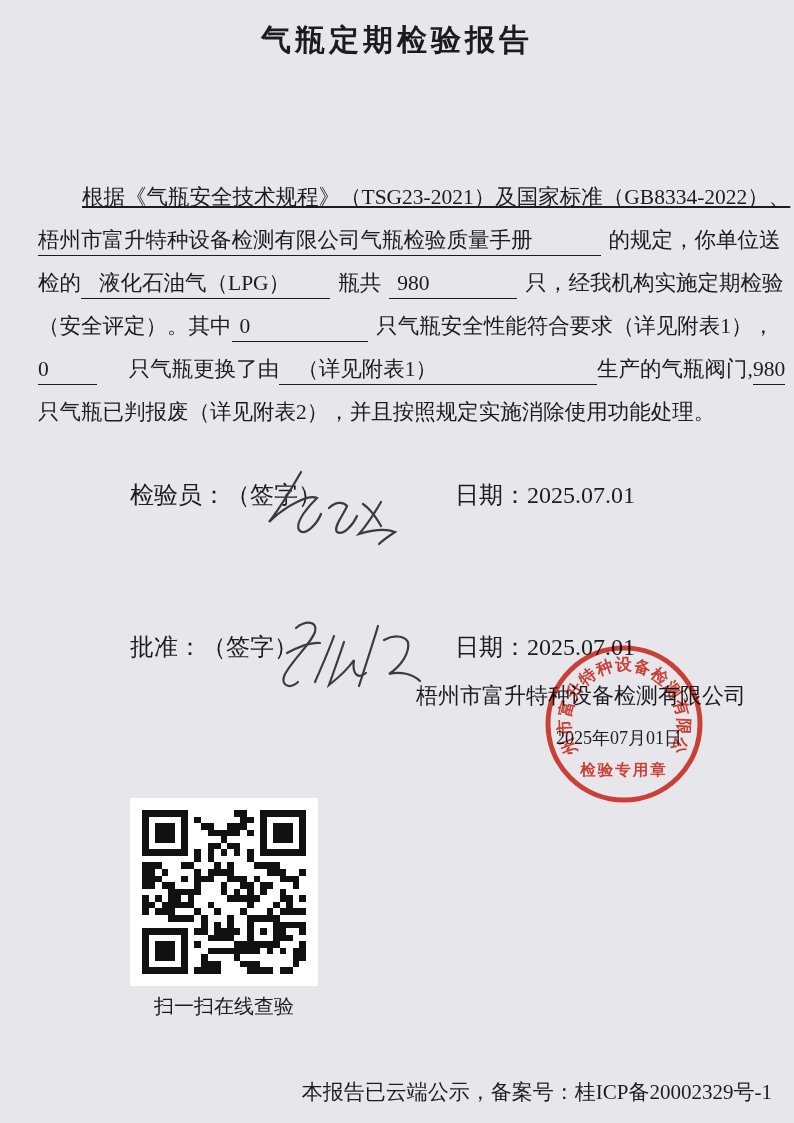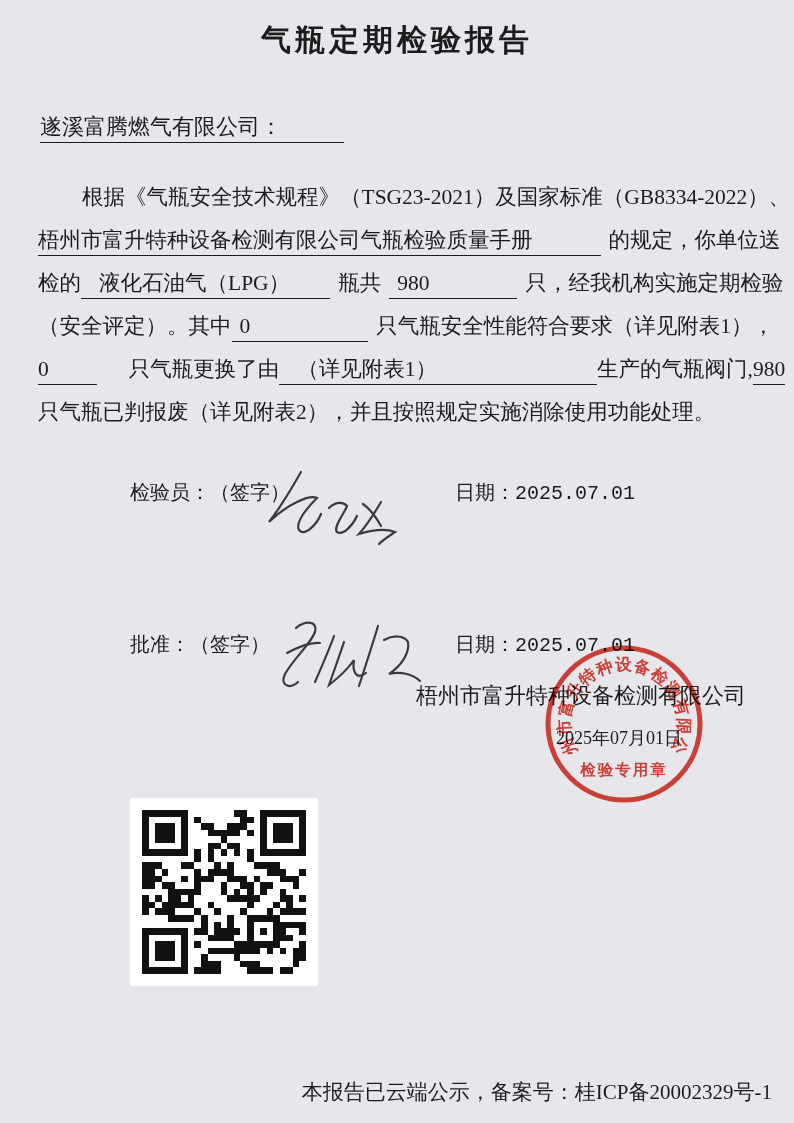--- a/index.html
+++ b/index.html
@@ -12,26 +12,26 @@
   .title {
     position:absolute; top:20px; left:0; width:100%;
     text-align:center; font-size:30px; font-weight:700; letter-spacing:4px;
   }
   .report-no { position:absolute; top:64px; right:46px; font-size:20px; }
   .addressee { position:absolute; top:112px; left:40px; font-size:22px; }
   .u { border-bottom:1.6px solid #1c1c1e; padding-bottom:3px; }
   .addressee .u { padding-right:62px; }
   .body-text { position:absolute; top:176px; left:38px; width:722px; font-size:21.5px; }
   .body-text .line { line-height:43px; white-space:nowrap; }
-  .indent { padding-left:44px; }
+  .indent { padding-left:44px;text-decoration:underline; }
   .g8{margin-left:8px;} .g12{margin-left:8px;} .g14{margin-left:32px;}
   .pl6{padding-left:18px;} .pl8{padding-left:8px;}
   .pr40{padding-right:40px;} .pr48{padding-right:48px;} .pr68{padding-right:68px;}
   .pr88{padding-right:88px;} .pr118{padding-right:118px;} .pr160{padding-right:160px;margin-top:44px;}
-  .sig-label { position:absolute; font-size:20px;font-family:Liberation Mono, monospace; }
+  .sig-label { position:absolute; font-size:24px; }
   .sig-svg { position:absolute; }
   .sig-svg path { fill:none; stroke:#3b3b3f; stroke-width:2.2; stroke-linecap:round; }
   .company-name { position:absolute; top:681px; right:48px; font-size:22px; }
   .company-date { position:absolute; top:726px; right:112px; font-size:18px; }
   .stamp { position:absolute; left:542px; top:642px; width:164px; height:164px;
            mix-blend-mode:multiply; opacity:.92; }
   .stamp text { fill:#dd3529; font-weight:700; font-family:"Liberation Serif",serif; }
   .qr-panel { position:absolute; left:130px; top:798px; width:188px; height:188px;
               background:#ffffff; padding:12px; }
   .qr-panel svg { width:164px; height:164px; shape-rendering:crispEdges; }
@@ -40,23 +40,20 @@
   .footer { position:absolute; top:1078px; right:22px; font-size:21px; }
 </style>
 </head>
 <body>
 
 <div class="page">
 
   <div class="title">气瓶定期检验报告</div>
 
 
-  <div class="addressee">
-    <span class="u">遂溪富腾燃气有限公司：</span>
-  </div>
 
   <div class="body-text">
     <div class="line indent">
       <span>根据《气瓶安全技术规程》（TSG23-2021）及国家标准（GB8334-2022）、</span>
     </div>
     <div class="line">
       <span class="u pr68">梧州市富升特种设备检测有限公司气瓶检验质量手册</span><span class="g8">的规定，你单位送</span>
     </div>
     <div class="line">
       <span>检的</span><span class="u pl6 pr40">液化石油气（LPG）</span><span class="g12">瓶共</span><span class="u pl8 pr88 g12">980</span><span class="g8">只，经我机构实施定期检验</span>
@@ -408,16 +405,17 @@
         <rect x="10" y="24" width="1" height="1" fill="#111"></rect>
         <rect x="11" y="24" width="1" height="1" fill="#111"></rect>
         <rect x="16" y="24" width="1" height="1" fill="#111"></rect>
         <rect x="17" y="24" width="1" height="1" fill="#111"></rect>
         <rect x="18" y="24" width="1" height="1" fill="#111"></rect>
         <rect x="19" y="24" width="1" height="1" fill="#111"></rect>
         <rect x="21" y="24" width="1" height="1" fill="#111"></rect>
         <rect x="22" y="24" width="1" height="1" fill="#111"></rect>
       </svg>
   </div>
+  <div class="qr-caption">扫一扫在线查验</div>
 
   <div class="footer">本报告已云端公示，备案号：桂ICP备20002329号-1</div>
 
 </div>
 
 </body></html>

